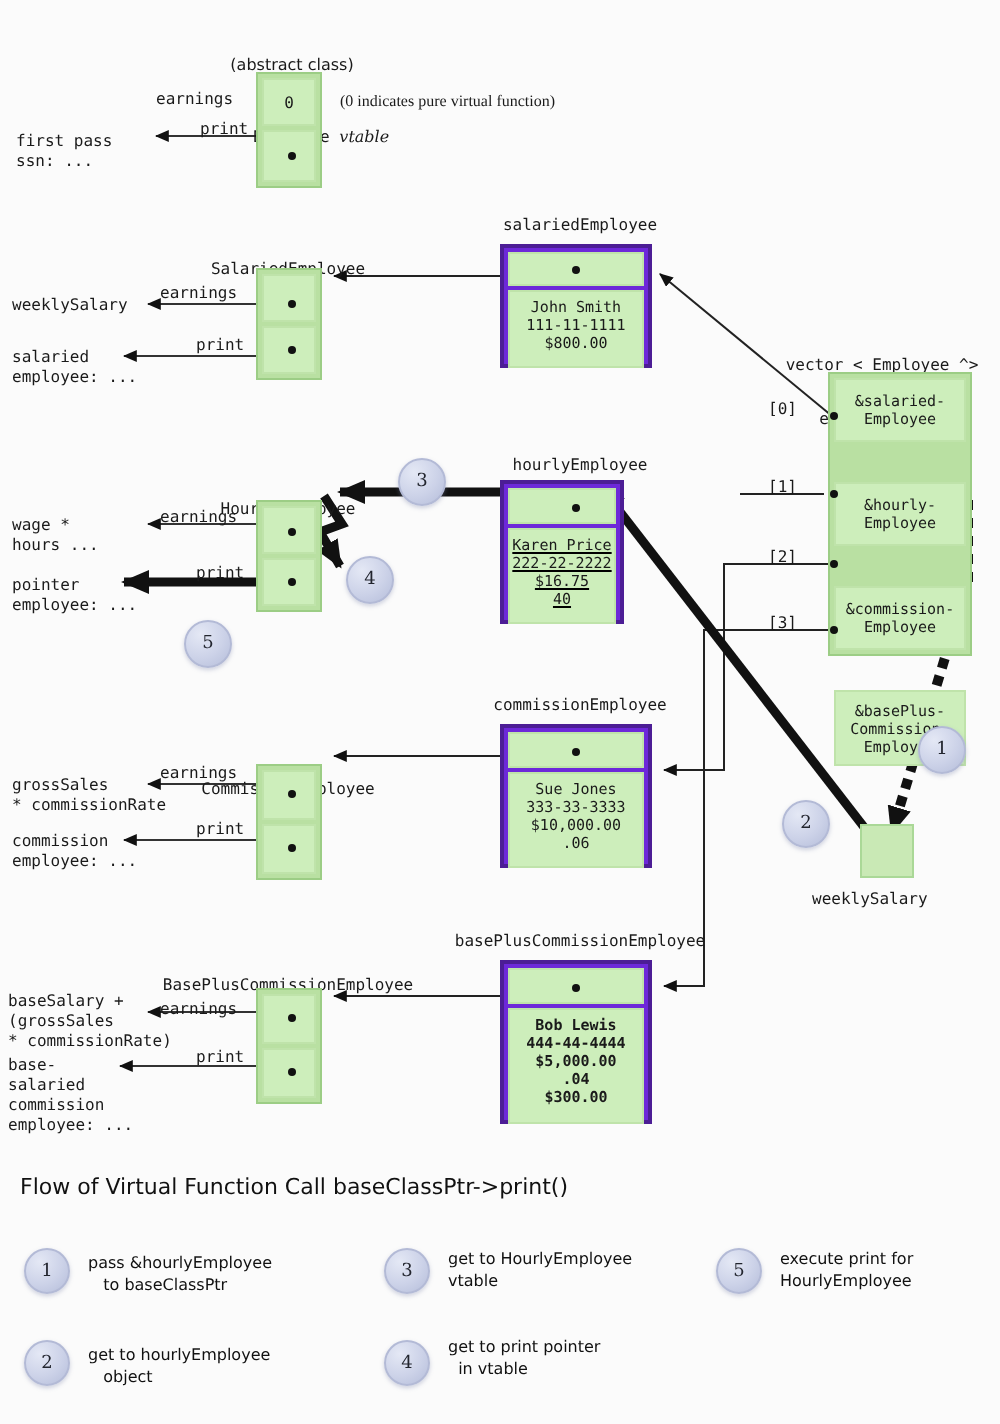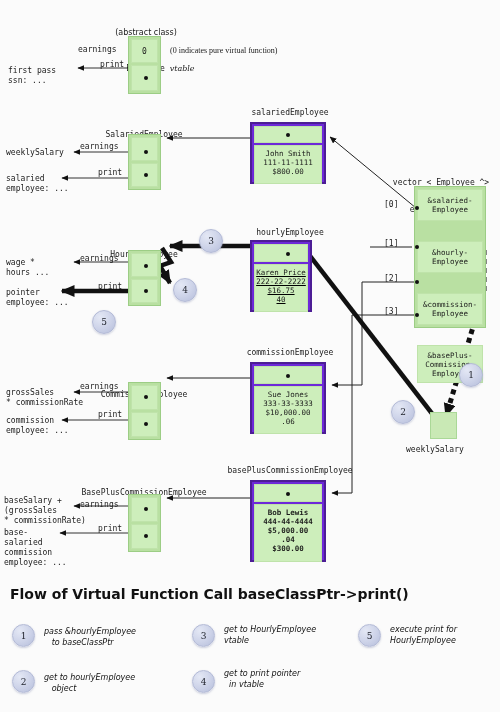--- a/index.html
+++ b/index.html
@@ -76,25 +76,25 @@
     border:1px solid #b3bad6;
     box-shadow:0 1px 2px rgba(120,130,170,.35);
     font-family:"DejaVu Serif", serif;font-size:9px;color:#22252e;
     display:flex;align-items:center;justify-content:center;
   }
   .circ.sm{width:21px;height:21px;}
 
   
   .legend{position:absolute;left:10px;top:588px;width:485px;}
   .legend-title{
-    font-family:"DejaVu Sans", sans-serif;font-weight:bold;font-size:14px;
+    font-family:"DejaVu Sans", sans-serif;font-weight:normal;font-size:11px;
     color:#111;line-height:12px;white-space:pre;
   }
   .legtext{
-    font-family:"DejaVu Sans", sans-serif;font-size:8px;color:#111;line-height:11px;white-space:pre;font-style:italic;
+    font-family:"DejaVu Sans", sans-serif;font-size:8px;color:#111;line-height:11px;white-space:pre;
   }
 
   svg.overlay{position:absolute;left:0;top:0;width:500px;height:712px;pointer-events:none;}
   .hdr{font-family:"DejaVu Sans Mono", monospace;font-size:8px;color:#1a1a1a;white-space:pre;text-align:center;}
 </style>
 </head>
 <body>
 
 <div id="root">
 

